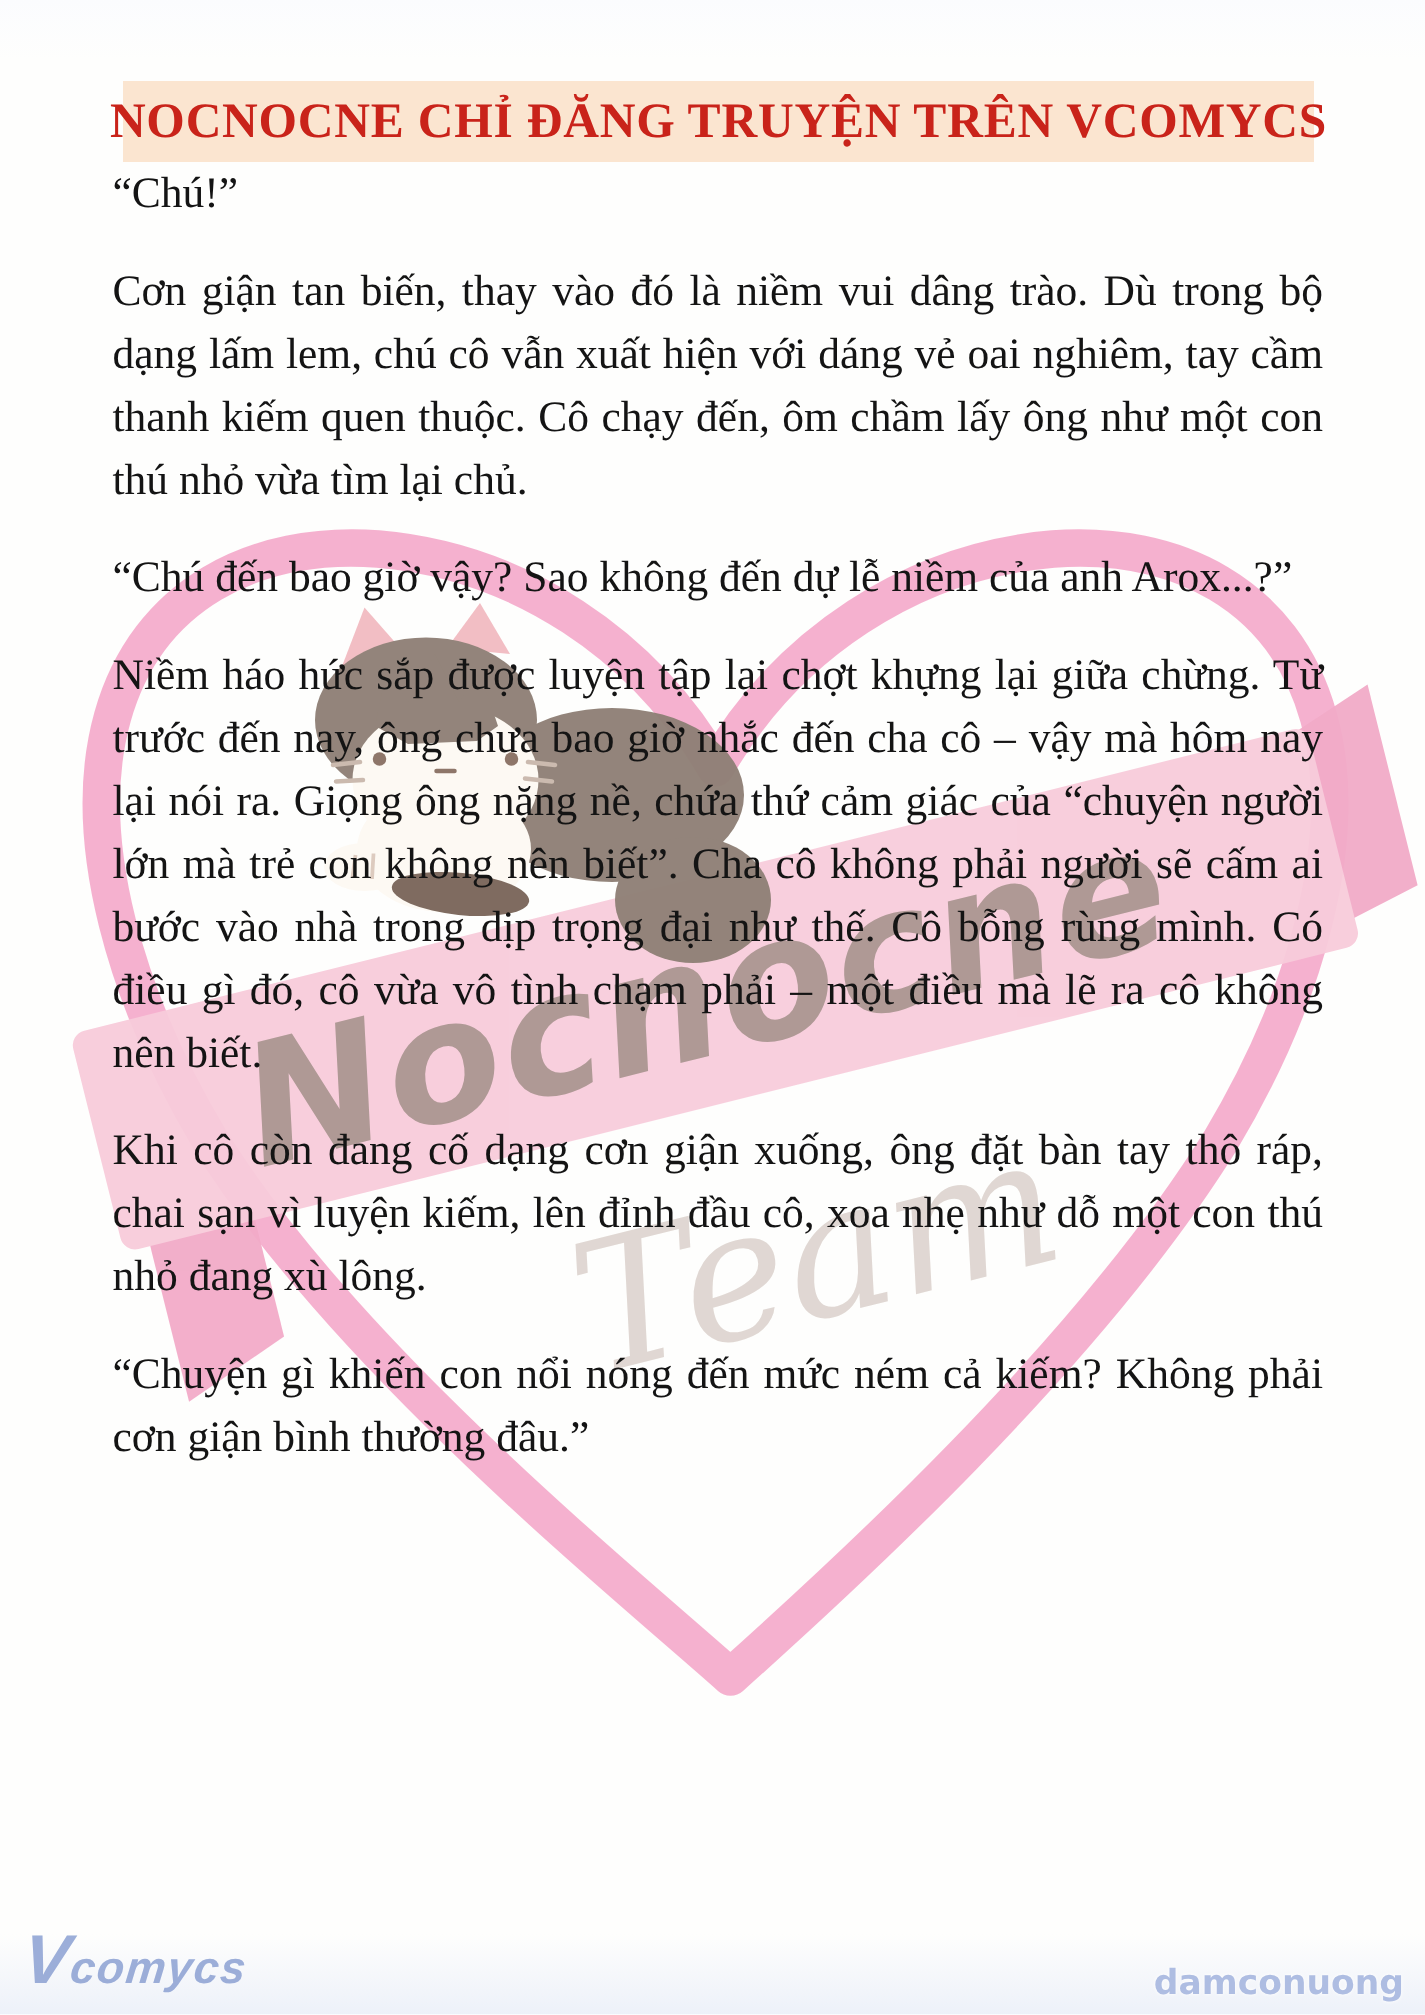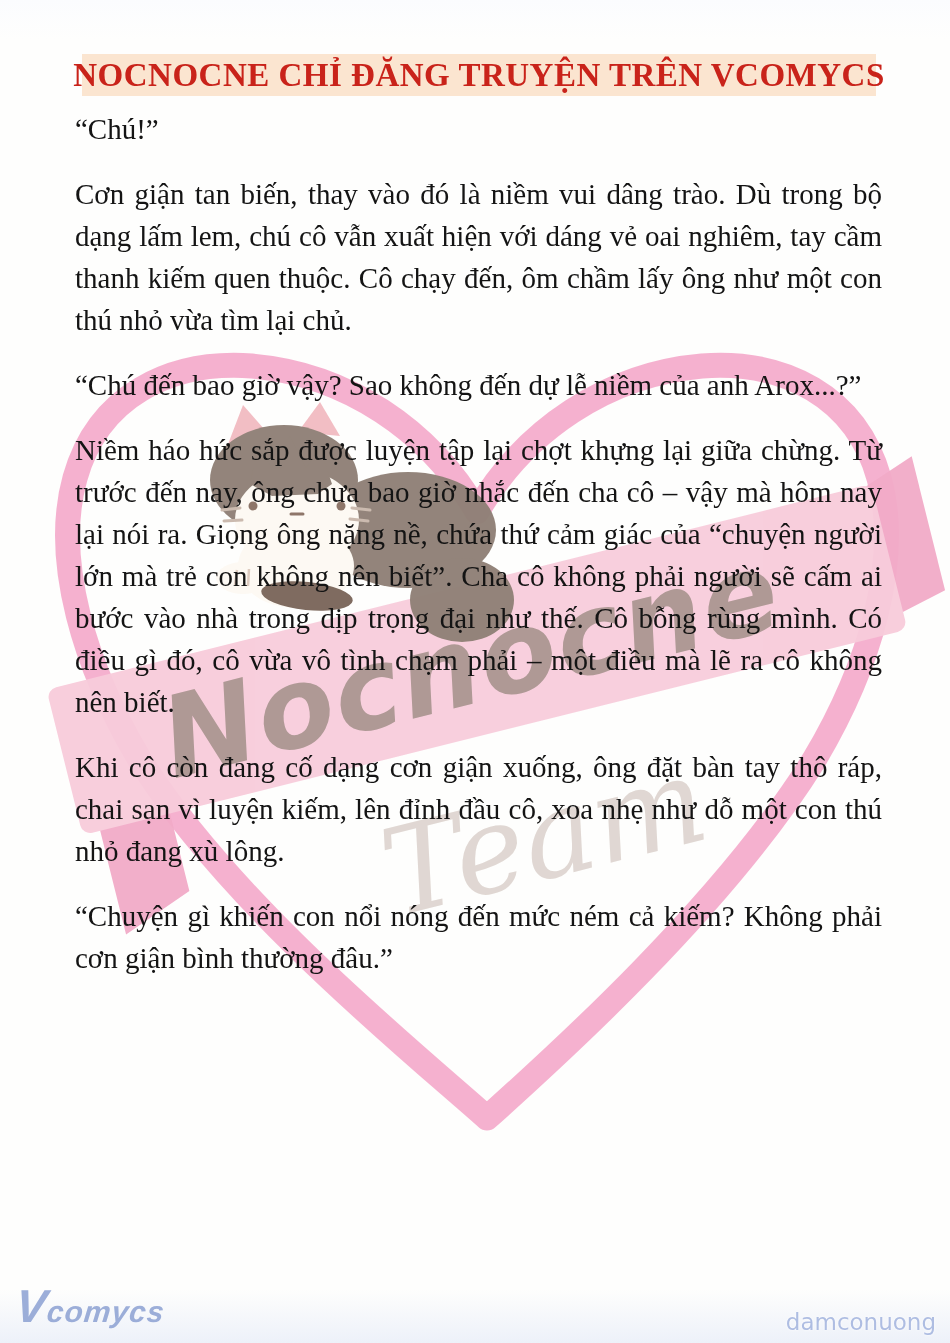--- a/index.html
+++ b/index.html
@@ -9,21 +9,21 @@
     width:950px;height:1343px;
     background:linear-gradient(180deg,#fbfcfe 0%, #fefefd 3%, #fefefd 96%, #edf1f9 100%);
     overflow:hidden;
     font-family:"Liberation Serif","DejaVu Serif",serif;
   }
   
   .watermark{position:absolute;inset:0;z-index:1;}
   
   .header-band{
     position:absolute;z-index:2;
-    left:82px;top:54px;width:794px;height:42px;
+    left:82px;top:54px;width:794px;height:54px;
     background:#fbe5d0;
     display:flex;align-items:center;justify-content:center;
   }
   .header-band span{
     color:#c9231a;
     font-weight:bold;
     font-size:33px;
     letter-spacing:.5px;
     white-space:nowrap;
   }
@@ -48,21 +48,21 @@
     font-style:italic;font-weight:bold;
     font-size:30px;letter-spacing:1px;
     color:#8ca1d3;opacity:.85;
     transform:skewX(-6deg);
   }
   .logo::first-letter{font-size:46px;}
   .credit{
     position:absolute;z-index:3;
     right:14px;bottom:8px;
     font-family:"DejaVu Sans","Liberation Sans",sans-serif;
-    font-weight:normal;font-size:23px;
+    font-weight:bold;font-size:23px;
     color:#aebde2;
     text-shadow:0 0 3px rgba(255,255,255,.95), 0 0 1px rgba(255,255,255,.9);
   }
 </style>
 </head>
 <body>
 
 <div class="page">
 
   <svg class="watermark" width="950" height="1343" viewBox="0 0 950 1343" aria-hidden="true">

